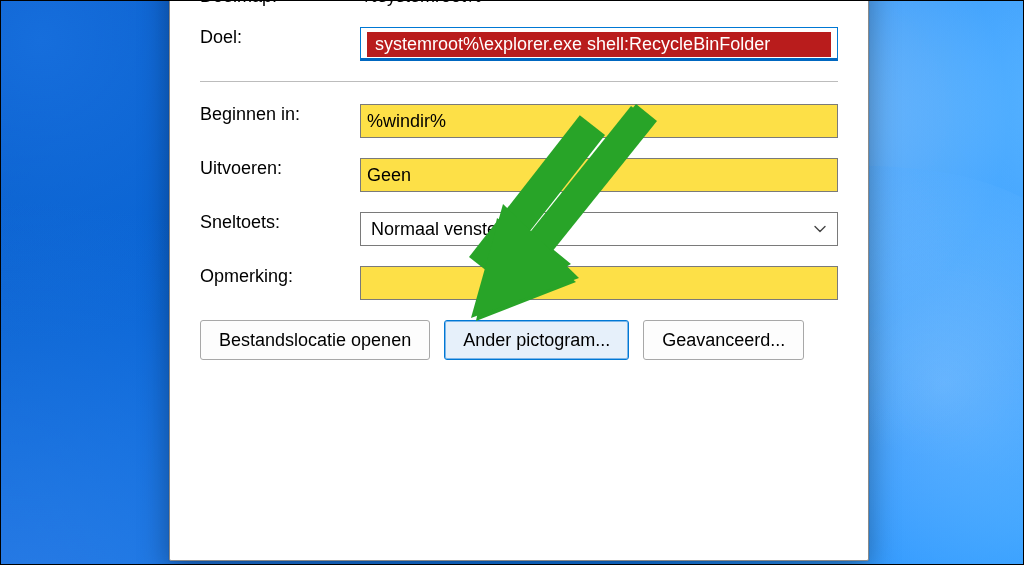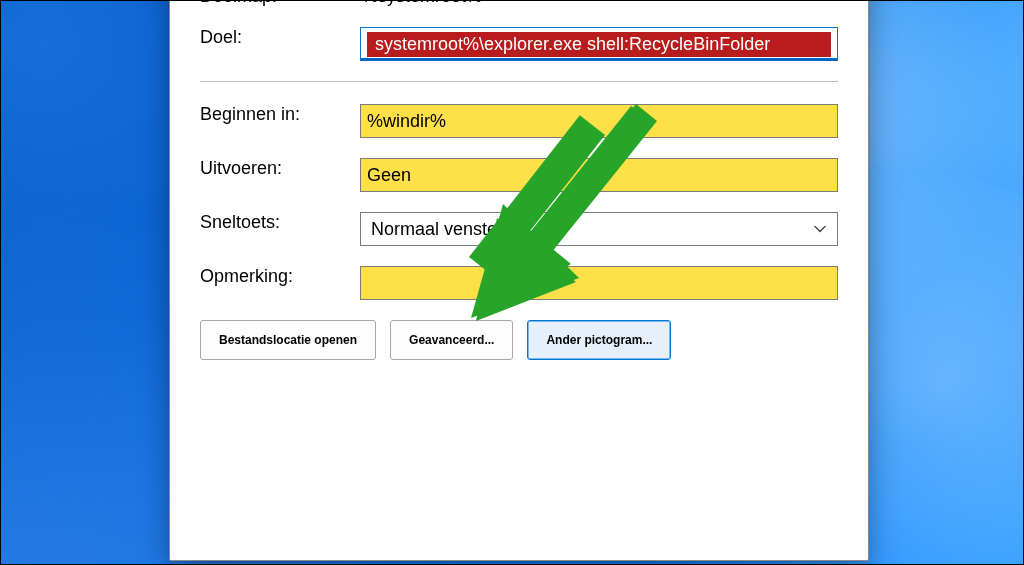--- a/index.html
+++ b/index.html
@@ -130,25 +130,24 @@
     gap: 14px;
     justify-content: flex-start;
     margin-top: 6px;
   }
   .btn {
     height: 40px;
     padding: 0 18px;
     border: 1px solid #a8a8a8;
     background: #fdfdfd;
     font-family: inherit;
-    font-size: 12px;
+    font-size: 18px;
     color: #000;
     cursor: default;
     border-radius: 3px;
-    font-weight: bold;
   }
   .btn.focus {
     border: 1px solid #0078d4;
     background: #e6f0fa;
     box-shadow: 0 0 0 1px #7bb6ea inset;
   }
 
   .arrow-annotation {
     position: absolute;
     left: 420px;
@@ -213,22 +212,22 @@
 
     <div class="row">
       <div class="label">Opmerking:</div>
       <div class="field">
         <input class="input" type="text" value="" style="">
       </div>
     </div>
 
     <div class="btnrow">
       <button class="btn">Bestandslocatie openen</button>
+      <button class="btn focus">Ander pictogram...</button>
       <button class="btn">Geavanceerd...</button>
-      <button class="btn focus">Ander pictogram...</button>
     </div>
 
   </div>
 </div>
 
 <div class="arrow-annotation">
   <svg viewBox="0 0 300 300">
     <g fill="#28a428">
       <polygon points="210,20 230,36 110,186 90,170"></polygon>
       <polygon points="60,230 150,178 128,160 94,202 74,186 112,138 90,120"></polygon>

